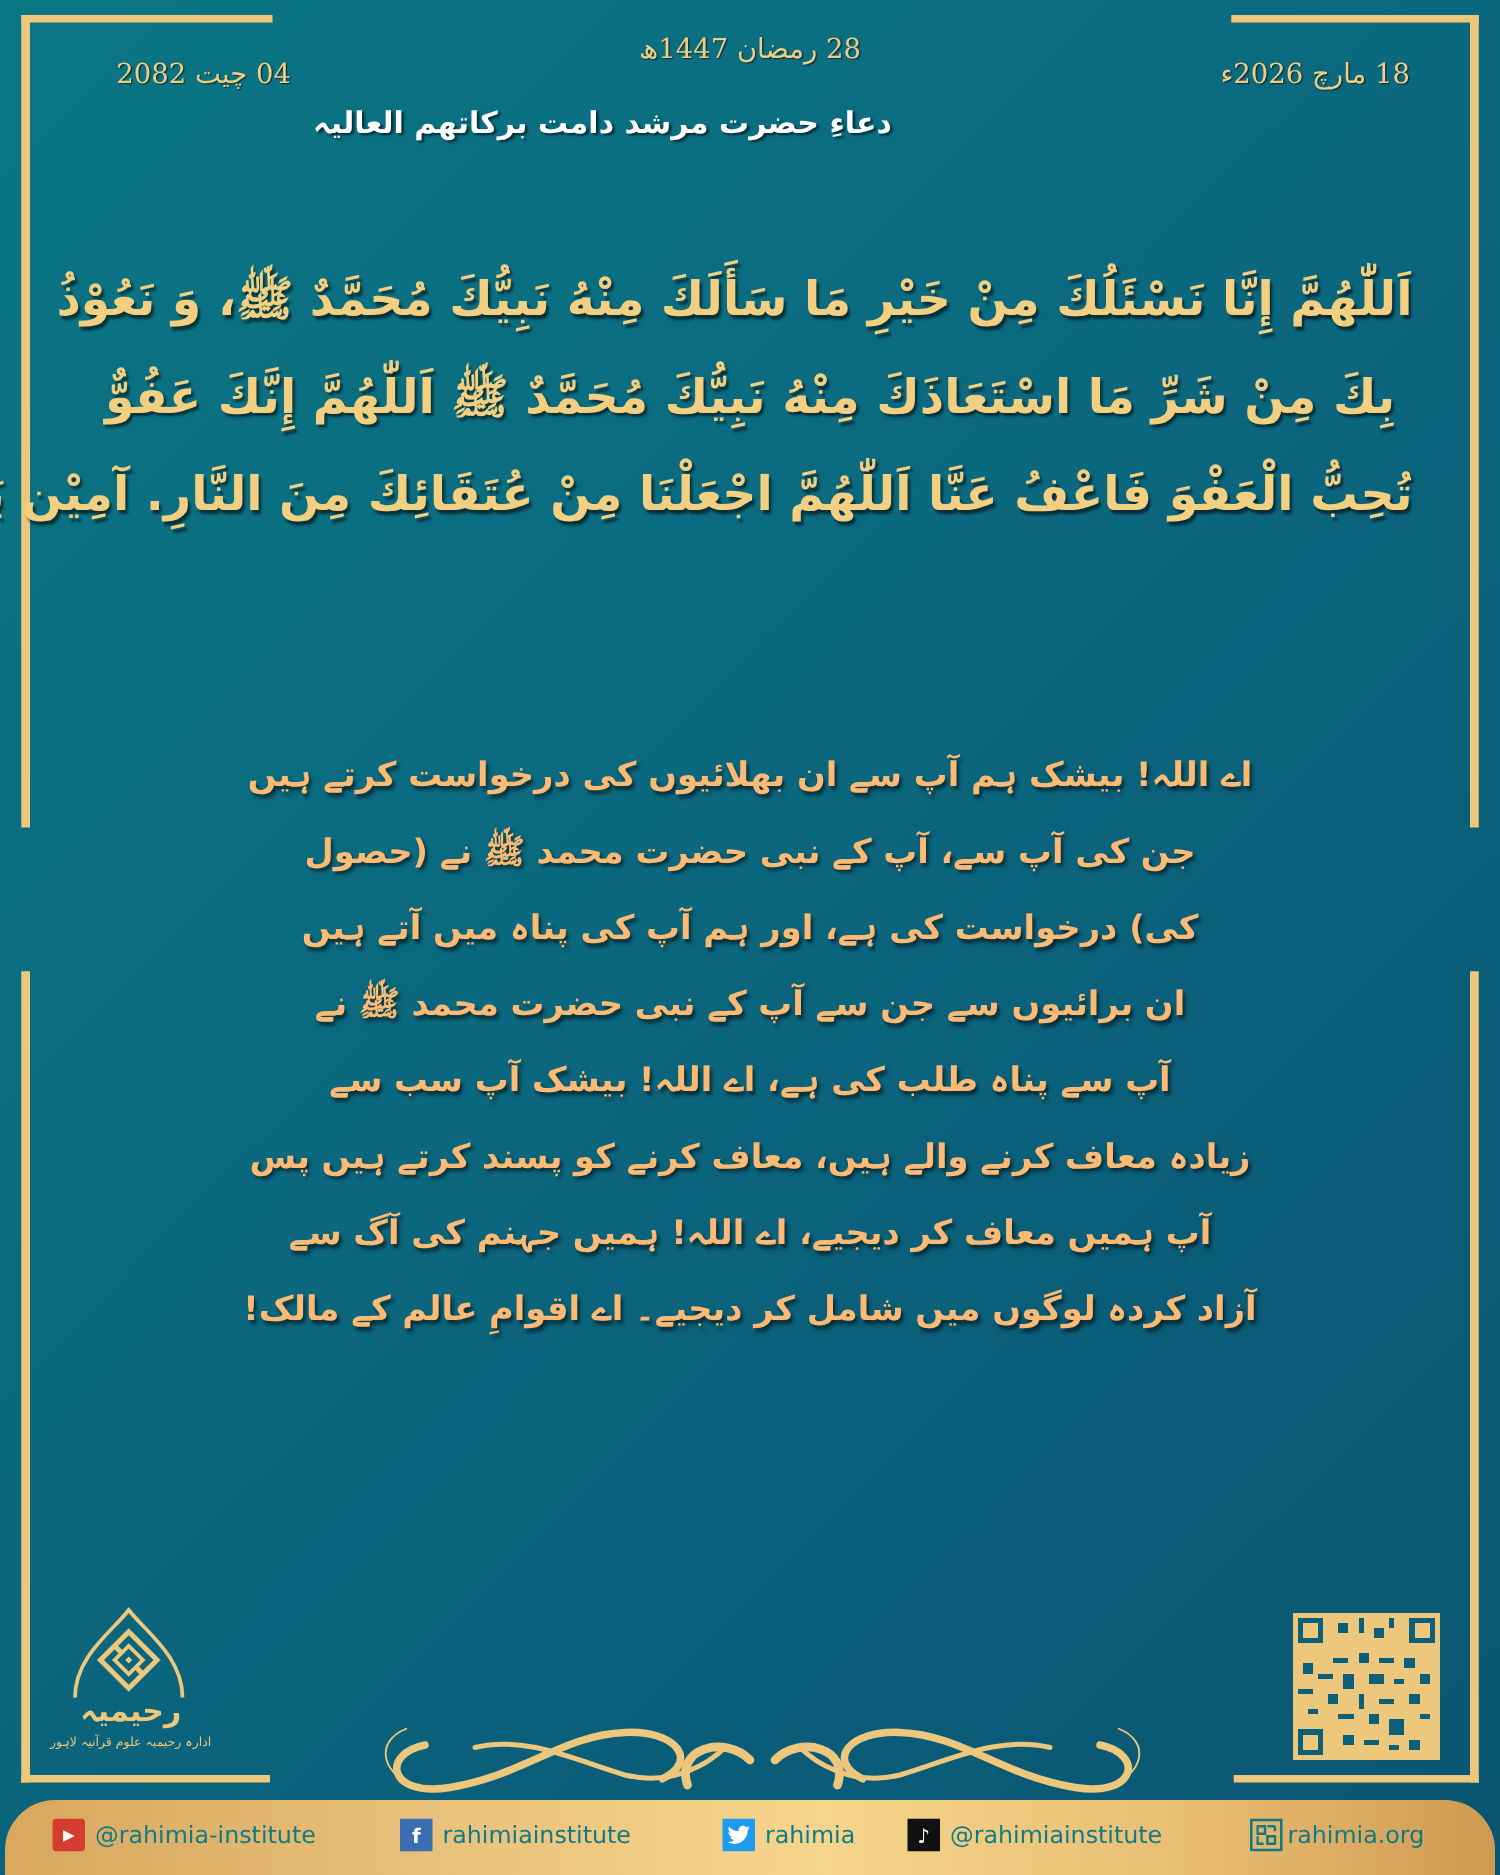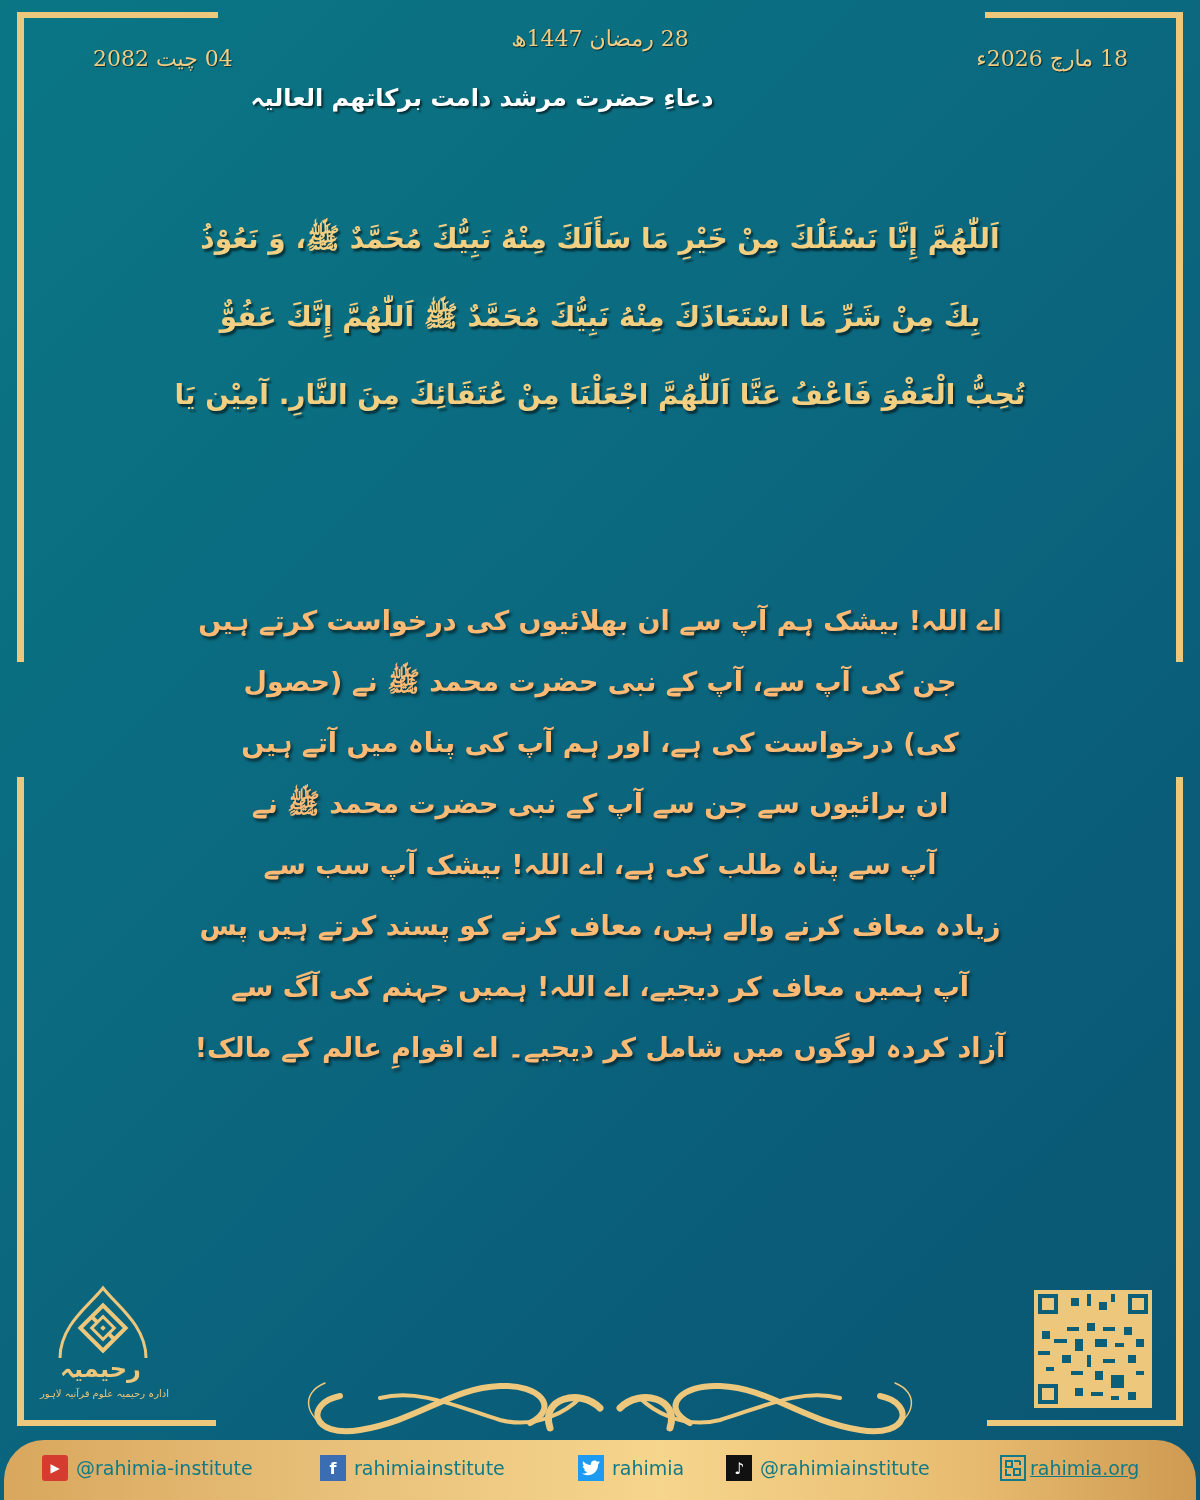--- a/index.html
+++ b/index.html
@@ -20,39 +20,39 @@
   }
   .title {
     position: absolute; top: 84px; left: 0; width: 964px; text-align: center;
     color: #ffffff; font-size: 24px; font-weight: bold; direction: rtl;
     text-shadow: 2px 2px 2px rgba(0,0,0,0.6);
   }
   .arabic {
     position: absolute; top: 200px; left: 70px; width: 1060px;
     direction: rtl; text-align: center; color: #f3cf82;
     font-family: "DejaVu Sans", sans-serif; font-weight: bold;
-    font-size: 28px; line-height: 78px;
+    font-size: 38px; line-height: 78px;
     text-shadow: 2px 3px 2px rgba(0,0,0,0.55);
   }
   .arabic .line { display: block; white-space: nowrap; }
   .urdu {
     position: absolute; top: 590px; left: 150px; width: 900px;
     direction: rtl; text-align: center; color: #fdba74;
     font-family: "DejaVu Sans", sans-serif; font-weight: bold;
     font-size: 27px; line-height: 61px;
     text-shadow: 2px 3px 3px rgba(0,0,0,0.55);
   }
   .urdu .line { display: block; white-space: nowrap; }
   .logo { position: absolute; left: 40px; top: 1280px; width: 130px; height: 135px; }
   .logo-caption {
     position: absolute; left: 44px; top: 1388px; width: 125px; text-align: center;
     color: #e9c47a; font-size: 10px; direction: rtl; white-space: nowrap;
   }
   .logo-name {
-    position: absolute; left: 60px; top: 1355px; width: 100px; text-align: left;
+    position: absolute; left: 45px; top: 1355px; width: 100px; text-align: right;
     color: #edc77c; font-size: 24px; font-weight: bold; direction: rtl;
   }
   .ornament { position: absolute; left: 300px; top: 1368px; width: 620px; height: 70px; }
   .qr { position: absolute; left: 1034px; top: 1290px; width: 118px; height: 118px; }
   .footer {
     position: absolute; left: 4px; top: 1440px; width: 1192px; height: 60px;
     border-radius: 40px 40px 0 0;
     background: linear-gradient(90deg, #d9a75e 0%, #e9c27b 30%, #f6d58c 55%, #e8bd72 80%, #cf9a52 100%);
   }
   .social {
@@ -185,21 +185,21 @@
     <svg width="18" height="16" viewBox="0 0 24 20">
         <path fill="#fff" d="M24 2.4c-.9.4-1.8.6-2.8.8 1-.6 1.8-1.6 2.2-2.7-1 .6-2 1-3.1 1.2C19.3.7 18 0 16.6 0c-2.7 0-4.9 2.2-4.9 4.9 0 .4 0 .8.1 1.1C7.7 5.8 4.1 3.9 1.7.9c-.4.7-.7 1.6-.7 2.5 0 1.7.9 3.2 2.2 4.1-.8 0-1.6-.2-2.2-.6v.1c0 2.4 1.7 4.4 3.9 4.8-.4.1-.8.2-1.3.2-.3 0-.6 0-.9-.1.6 2 2.4 3.4 4.6 3.4-1.7 1.3-3.8 2.1-6.1 2.1-.4 0-.8 0-1.2-.1 2.2 1.4 4.8 2.2 7.5 2.2 9.1 0 14-7.5 14-14v-.6c1-.7 1.8-1.6 2.5-2.5z"></path>
       </svg>
   </span>
   <span>rahimia</span>
 </div>
 <div class="social" style="left:726px;">
   <span class="s-icon" style="background:#111;">♪</span>
   <span>@rahimiainstitute</span>
 </div>
-<div class="social" style="left:1000px;gap:4px;text-decoration:underline;">
+<div class="social" style="left:1000px;gap:4px;">
   <span class="s-icon" style="border:2px solid #127a85;width:22px;height:22px;">
     <svg width="16" height="16" viewBox="0 0 16 16">
         <g fill="none" stroke="#127a85" stroke-width="2">
           <path d="M1 1h6v6H1zM9 9h6v6H9z"></path>
           <path d="M9 1h6M15 1v4M1 9v6h5"></path>
         </g>
       </svg>
   </span>
   <span>rahimia.org</span>
 </div>

